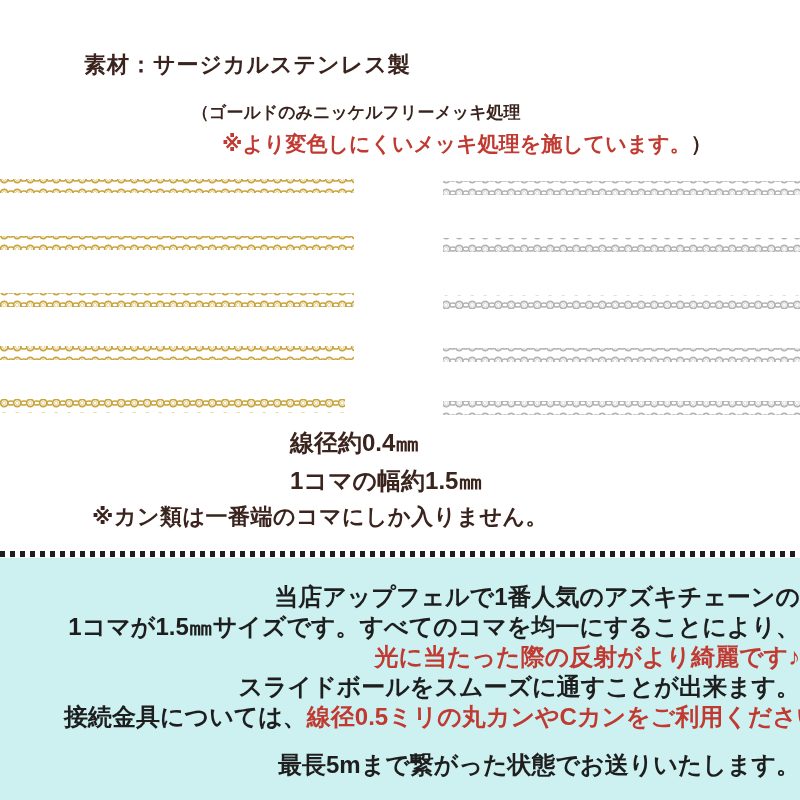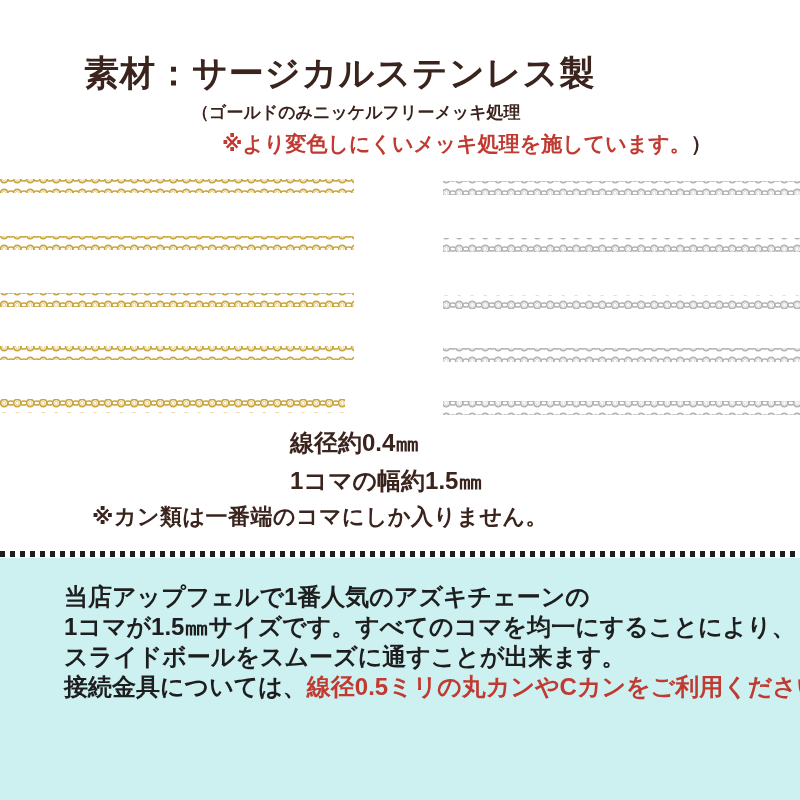--- a/index.html
+++ b/index.html
@@ -3,21 +3,21 @@
 <meta charset="utf-8">
 <style>
   html,body{margin:0;padding:0;}
   body{
     width:800px;height:800px;position:relative;overflow:hidden;
     background:#ffffff;
     font-family:"Liberation Sans","DejaVu Sans",sans-serif;
   }
   .abs{position:absolute;}
   .title{
-    left:84px;top:50px;font-size:35px;font-weight:bold;
+    left:84px;top:50px;font-size:22px;font-weight:bold;
     color:var(--heading,#3a241d);letter-spacing:1px;white-space:nowrap;
   }
   .subtitle{
     left:192px;top:101px;font-size:17px;font-weight:bold;
     color:var(--heading,#3a241d);white-space:nowrap;
   }
   .plating-note{
     left:222px;top:130px;font-size:21px;font-weight:bold;white-space:nowrap;
   }
   .red{color:var(--accent-red,#c03a31);margin-top:43px;}
@@ -31,21 +31,21 @@
     left:92px;top:502px;font-size:22px;font-weight:bold;
     color:var(--heading,#33241f);letter-spacing:0.5px;white-space:nowrap;
   }
   .dashed{
     left:0;top:551px;width:800px;height:6px;
     background:repeating-linear-gradient(90deg,var(--dash,#1f1f1f) 0 5px,transparent 5px 10px);
   }
   .info-box{
     left:0;top:558px;width:800px;height:242px;
     background:var(--info-bg,#cdf0f1);
-    box-sizing:border-box;padding:24px 0 0 64px;
+    box-sizing:border-box;padding:24px 0 0 64px;text-align:right;
   }
   .info-line{
     font-size:24px;font-weight:600;line-height:30px;
     color:var(--body-text,#1e1e1e);white-space:nowrap;
   }
   .info-line .red{color:var(--accent-red,#c03a31);}
   .info-spacer{height:18px;}
 </style>
 </head>
 <body style="--heading: #3a241d; --body-text: #1e1e1e; --accent-red: #c03a31; --info-bg: #cdf0f1; --dash: #1f1f1f;">
@@ -91,19 +91,21 @@
   </div>
 
   <div class="abs warning">※カン類は一番端のコマにしか入りません。</div>
 
   <div class="abs dashed"></div>
 
   <div class="abs info-box">
     <div id="info-lines">
         <div class="info-line"><span class="">当店アップフェルで1番人気のアズキチェーンの</span></div>
         <div class="info-line"><span class="">1コマが1.5㎜サイズです。すべてのコマを均一にすることにより、</span></div>
+        <div class="info-line"><span class="red">光に当たった際の反射がより綺麗です♪</span></div>
         <div class="info-line"><span class="">スライドボールをスムーズに通すことが出来ます。</span></div>
         <div class="info-line"><span class="">接続金具については、</span><span class="red">線径0.5ミリの丸カンやCカンをご利用ください。</span></div>
         <div class="info-spacer"></div>
+        <div class="info-line"><span class="">最長5mまで繋がった状態でお送りいたします。</span></div>
       </div>
   </div>
 
 </div>
 
 </body></html>

